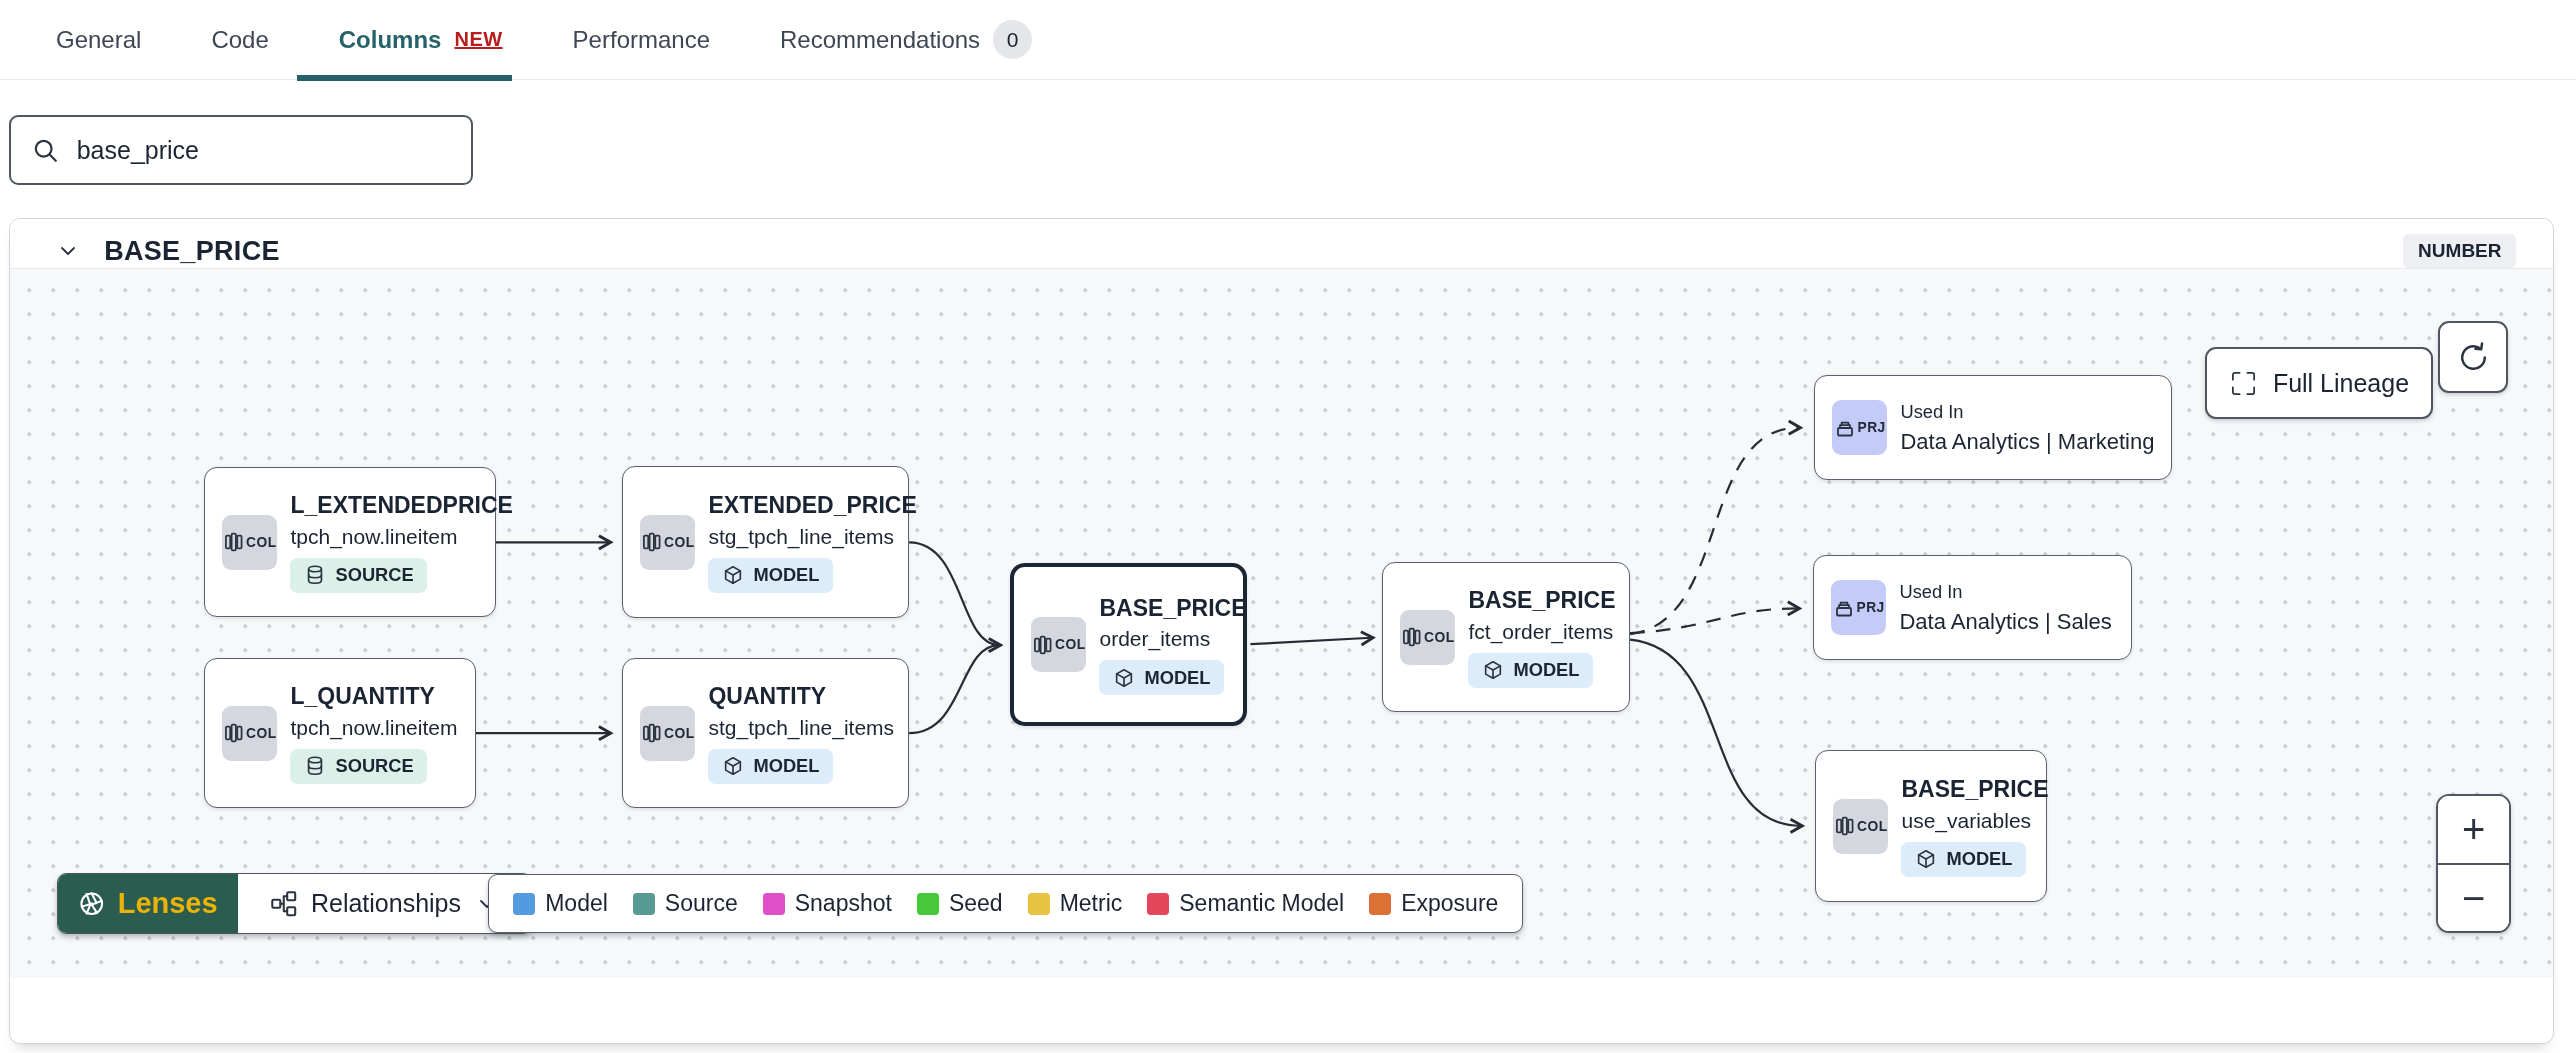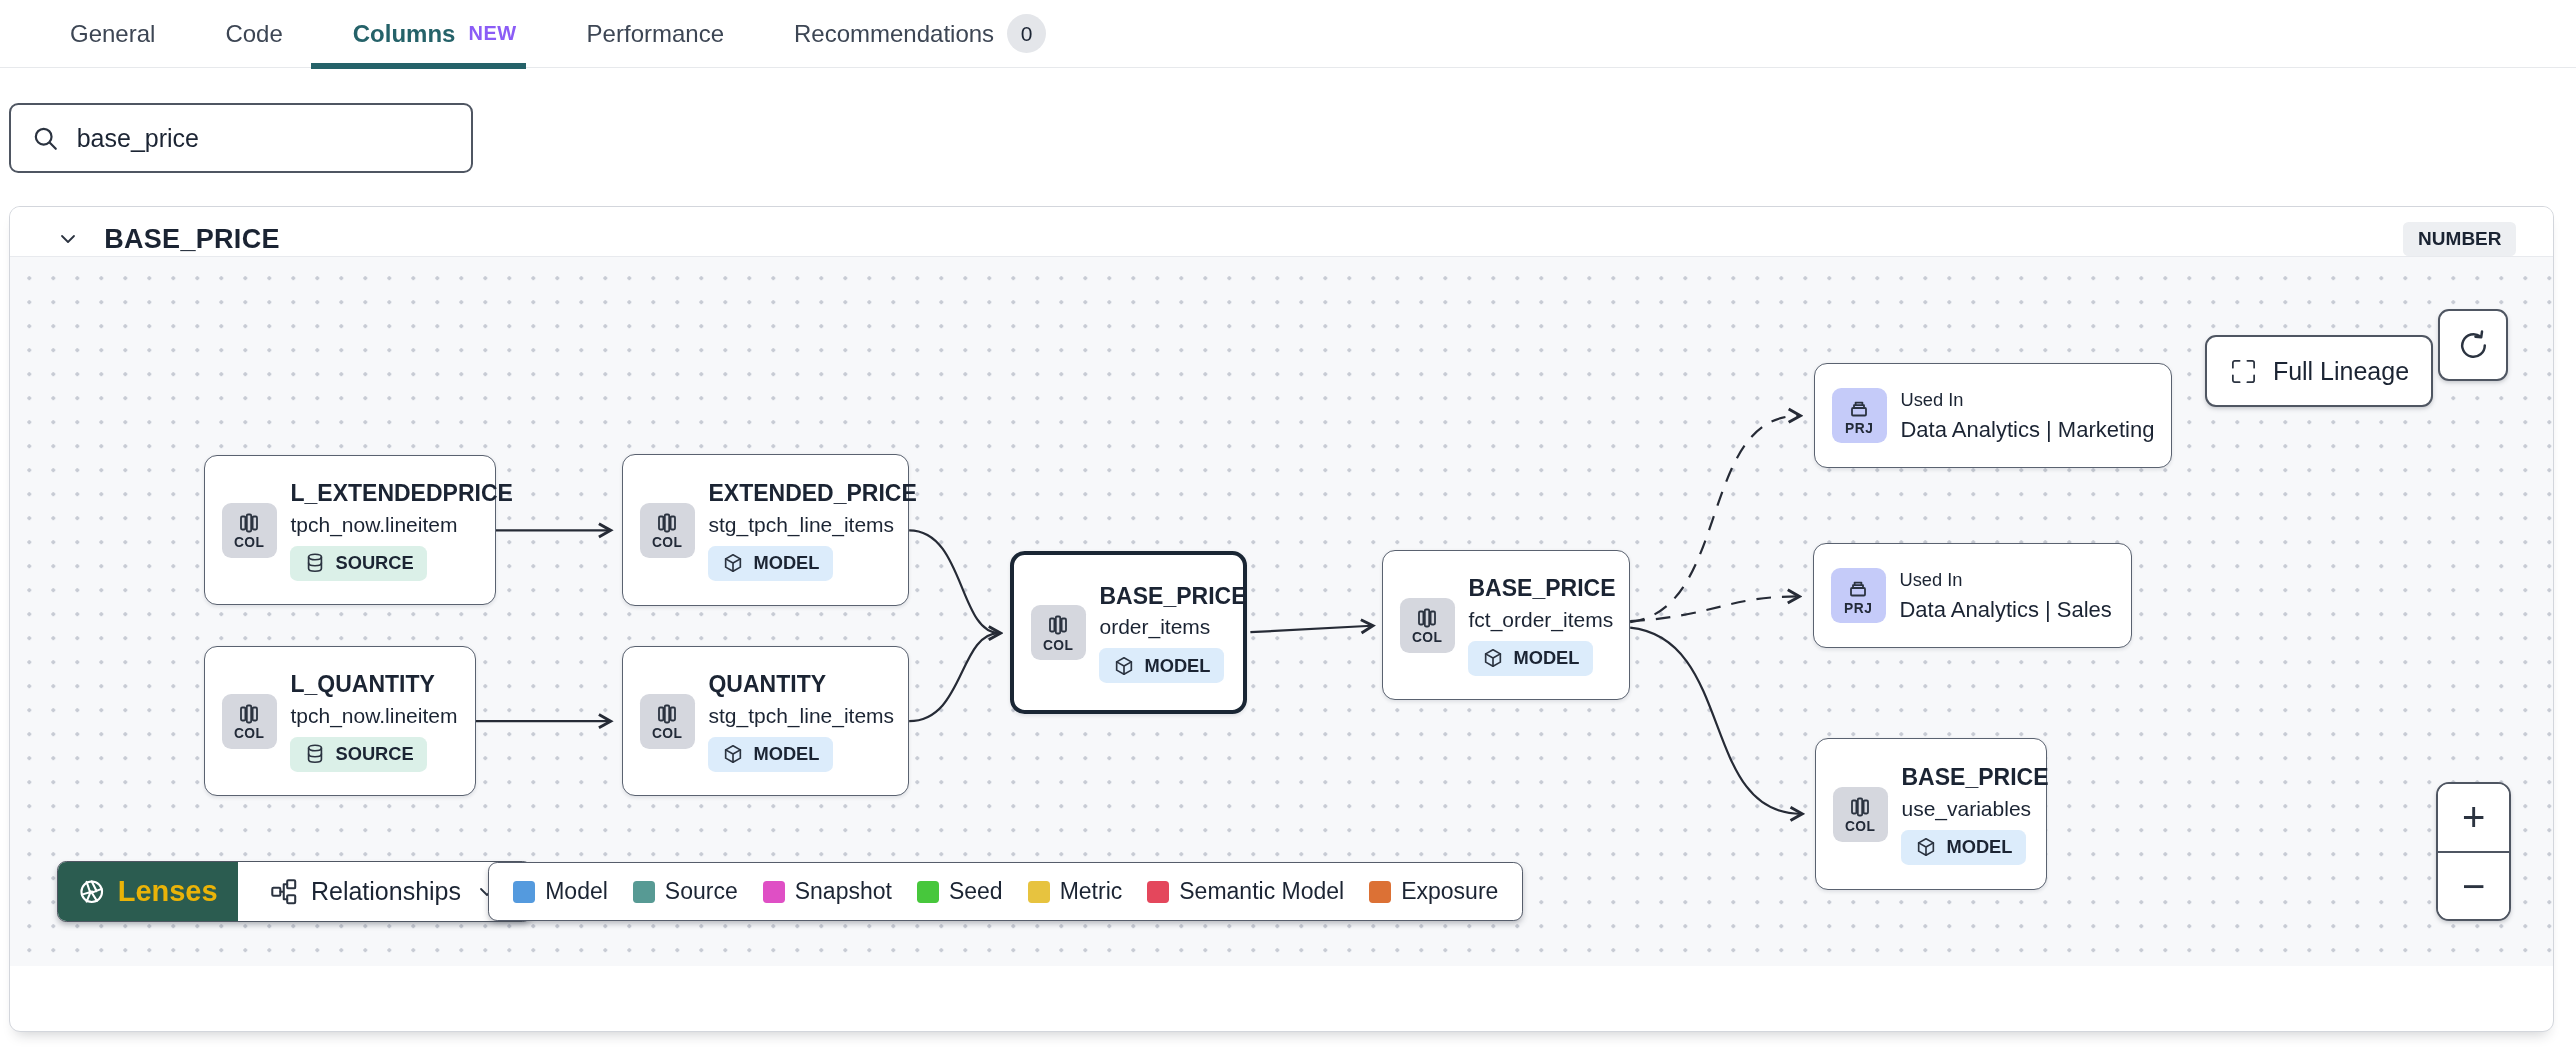--- a/index.html
+++ b/index.html
@@ -1,27 +1,27 @@
 <!DOCTYPE html>
 <html style="font-size:14.7px"><head>
 <meta charset="utf-8">
 <style>
   * { box-sizing: border-box; margin: 0; padding: 0; }
   html,body { width: 2576px; height: 1053px; background: #ffffff; overflow: hidden;
     font-family: "Liberation Sans", sans-serif; color: #1b2433; }
 
   
-  .tabbar { height: 68px; display: flex; align-items: stretch; gap: 70px;
-    padding-left: 70px; border-bottom: 1.8px solid #e7e9ec; }
+  .tabbar { height: 80px; display: flex; align-items: stretch; gap: 70px;
+    padding-left: 56px; border-bottom: 1.8px solid #e7e9ec; }
   .tab { display: flex; align-items: center; gap: 13px; font-size: 24px; font-weight: 500;
     color: #3d4654; position: relative; cursor: pointer; }
   .tab.active { color: #256269; font-weight: 700; }
   .tab.active::after { content: ""; position: absolute; left: -42px; right: -9.2px;
     bottom: -1.8px; height: 5.5px; background: #256269; }
-  .tab .new-badge { color: #8b5cf6; font-size: 20px; font-weight: 700; letter-spacing: 0.5px; }
+  .tab .new-badge { color: #b91c1c; font-size: 20px; font-weight: 700; letter-spacing: 0.5px; text-decoration: underline; }
   .tab .count-badge { width: 39px; height: 39px; border-radius: 50%; background: #e4e6ea;
     display: flex; align-items: center; justify-content: center; font-size: 21px;
     font-weight: 500; color: #1b2433; }
 
   
   .search-row { padding: 35px 0 0 9.2px; }
   .search-box { width: 464px; height: 70px; border: 2.3px solid #4f5662; border-radius: 9.2px;
     display: flex; align-items: center; gap: 16.5px; padding: 0 20px; background: #fff; }
   .search-box svg { flex-shrink: 0; }
   .search-box input { border: none; outline: none; font-size: 25px; color: #1b2433;
@@ -44,21 +44,21 @@
     border-top: 0.9px solid #e8eaee;
     background-image: radial-gradient(circle, #c7cbd4 1.9px, transparent 1.9px);
     background-size: 24px 24px; background-position: 7.3px 9.2px; }
   .edges { position: absolute; inset: 0; pointer-events: none; }
 
   .node { position: absolute; background: #fff; border: 1.8px solid #5a6270; border-radius: 13px;
     display: flex; align-items: center; gap: 13.8px; padding: 0 16.5px;
     box-shadow: 0 1.8px 3.7px rgba(20,30,45,.10); cursor: pointer; }
   .node.selected { border: 4.6px solid #1a2634; border-radius: 14.7px; }
   .chip { width: 55px; height: 55px; border-radius: 9.2px; background: #d5d7de;
-    display: flex; flex-direction: column; align-items: center; justify-content: center;
+    display: flex; flex-direction: row; align-items: center; justify-content: center;
     gap: 0.9px; flex-shrink: 0; }
   .chip.prj { background: #c5cbf9; }
   .chip-label { font-size: 13.8px; font-weight: 700; letter-spacing: 0.5px; color: #222a38; }
   .node-body { display: flex; flex-direction: column; align-items: flex-start; }
   .node-title { font-size: 23px; font-weight: 700; }
   .node-sub { font-size: 21px; margin-top: 5.5px; }
   .node-badge { display: inline-flex; align-items: center; gap: 9.2px; margin-top: 9.2px;
     padding: 6.4px 13.8px; border-radius: 7.3px; font-size: 18.3px; font-weight: 600; }
   .badge-model { background: #dcecfb; }
   .badge-source { background: #dbf0e8; }

